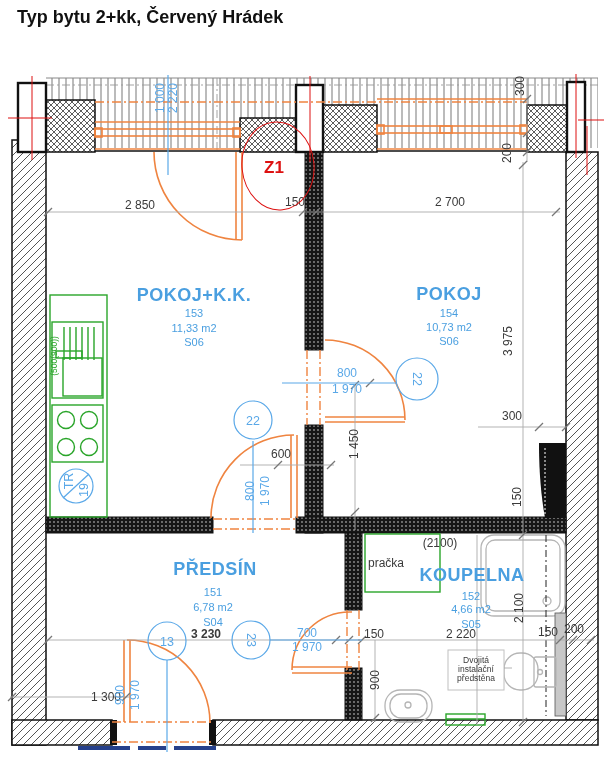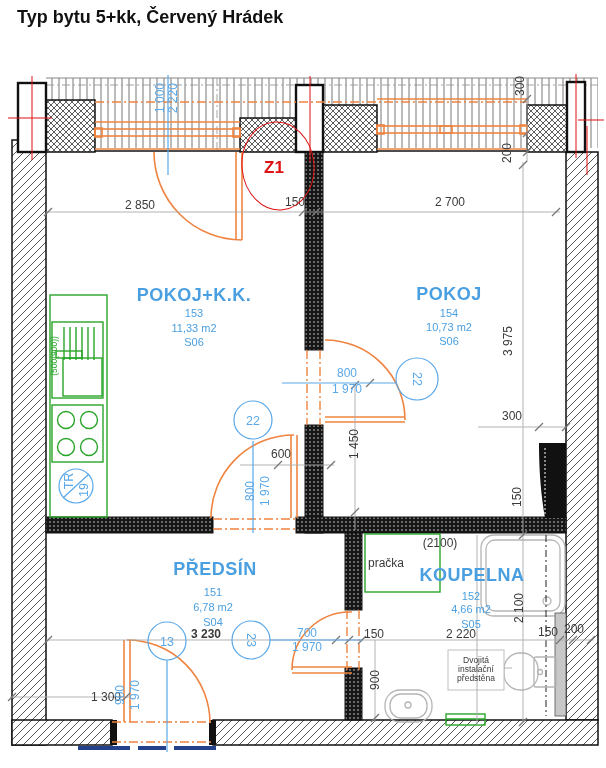--- a/index.html
+++ b/index.html
@@ -23,21 +23,21 @@
   .orangeD{stroke:#ef8440;stroke-width:1.4;fill:none;stroke-dasharray:9 3 2 3;}
   .green{stroke:#2aa52a;stroke-width:1.4;fill:none;}
   .grayfix{stroke:#b5b5b5;stroke-width:1.3;fill:none;}
   .blue{stroke:#5aa8e8;stroke-width:1.2;fill:none;}
   .red{stroke:#dd1111;stroke-width:1;fill:none;}
   .wline{stroke:#111;stroke-width:1.5;}
 </style>
 </head>
 <body>
 
-<div id="title">Typ bytu 5+kk, Červený Hrádek</div>
+<div id="title">Typ bytu 2+kk, Červený Hrádek</div>
 
 <svg width="606" height="768" viewBox="0 0 606 768">
   <defs>
     <pattern id="hatchDiag" width="8" height="8" patternUnits="userSpaceOnUse">
       <rect width="8" height="8" fill="#fff"></rect>
       <path d="M-1,9 L9,-1 M-1,1 L1,-1 M7,9 L9,7" stroke="#555" stroke-width="1"></path>
     </pattern>
     <pattern id="hatchCross" width="6" height="6" patternUnits="userSpaceOnUse">
       <rect width="6" height="6" fill="#fff"></rect>
       <path d="M0,6 L6,0 M0,0 L6,6" stroke="#333" stroke-width="0.8"></path>

